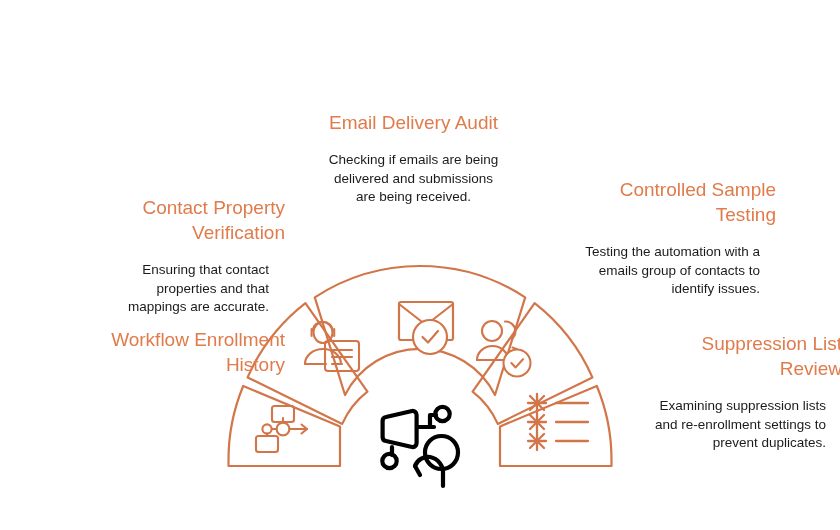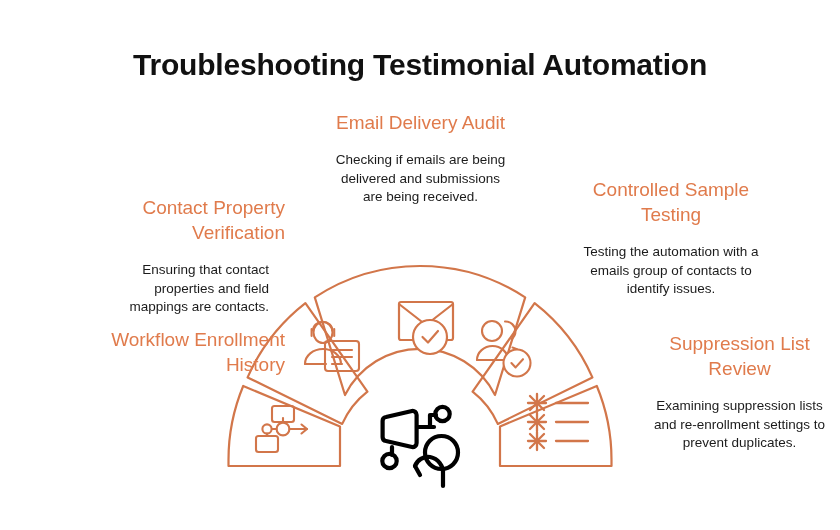--- a/index.html
+++ b/index.html
@@ -43,46 +43,45 @@
     font-family: "Liberation Sans", sans-serif;
   }
   .label-desc {
     color: #1b1b1b;
     font-size: 13.5px;
     line-height: 18.5px;
     margin: 16px;
     font-family: "Liberation Sans", sans-serif;
   }
   .align-right  { text-align: right; }
-  .align-left   { text-align: center; }
+  .align-left   { text-align: right; }
   .align-center { text-align: center; }
 
   
   #blk-contact-property   { left: 85px;  top: 195px; width: 200px; }
   #blk-workflow-enroll    { left: 70px;  top: 327px; width: 215px; }
-  #blk-email-delivery     { left: 318px; top: 110px; width: 205px; }
+  #blk-email-delivery     { left: 311px; top: 110px; width: 205px; }
   #blk-controlled-sample  { left: 566px; top: 177px; width: 210px; }
   #blk-suppression-list   { left: 637px; top: 331px; width: 205px; }
 
   #fan-wrap {
     position: absolute;
     left: 0;
     top: 0;
     width: 840px;
     height: 530px;
     pointer-events: none;
   }
   #fan-wrap svg { display: block; }
 </style>
 </head>
 <body>
 
 <div id="canvas">
 
-  <div class="page-title">Troubleshooting Testimonial Automation</div>
 
   <div id="fan-wrap">
     <svg width="840" height="530" viewBox="0 0 840 530" xmlns="http://www.w3.org/2000/svg">
       <g fill="none" stroke="#D2764A" stroke-width="2.2" stroke-linejoin="round" stroke-linecap="round">
 
         <g>
           <path d="M 228.5,466 L 228.5,460
                    A 192,192 0 0 1 243.2,386.0
                    L 340.0,426.5
                    L 340.0,466 Z" stroke="#D2764A" stroke-width="2.2"></path>
@@ -205,21 +204,21 @@
                    l 0,12"></path>
           <path d="M 415,466 l 5,9"></path>
         </g>
 
       </g>
     </svg>
   </div>
 
   <div class="label-block align-right" id="blk-contact-property">
     <div class="label-title">Contact Property Verification</div>
-    <div class="label-desc">Ensuring that contact properties and field mappings are contacts.</div>
+    <div class="label-desc">Ensuring that contact properties and that mappings are accurate.</div>
   </div>
 
   <div class="label-block align-right" id="blk-workflow-enroll">
     <div class="label-title">Workflow Enrollment History</div>
   </div>
 
   <div class="label-block align-center" id="blk-email-delivery">
     <div class="label-title">Email Delivery Audit</div>
     <div class="label-desc">Checking if emails are being delivered and submissions are being received.</div>
   </div>

